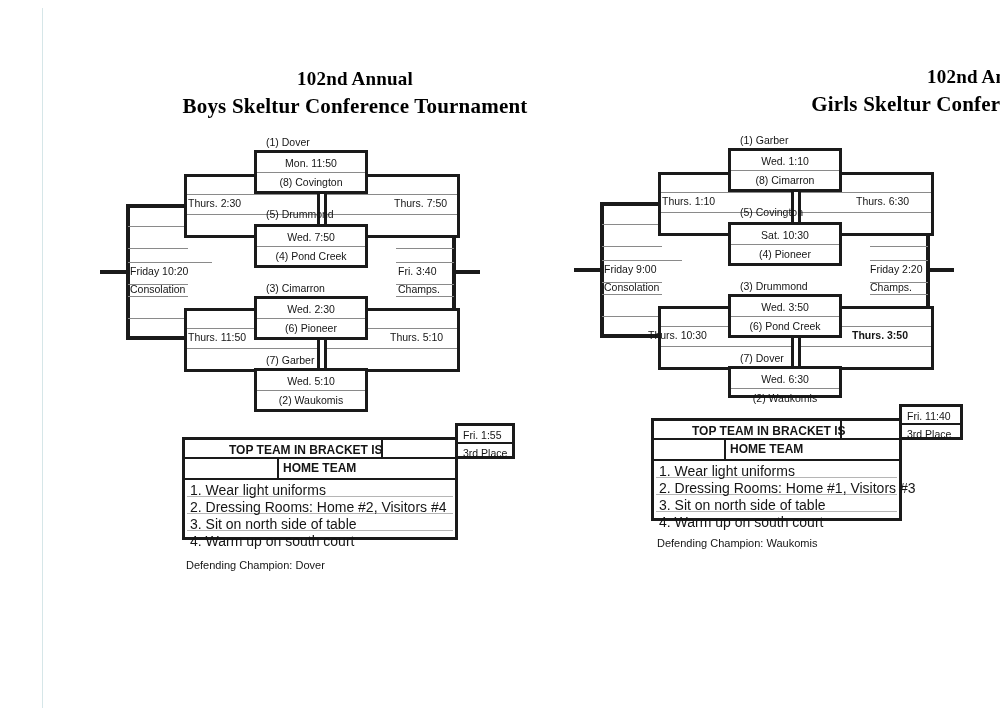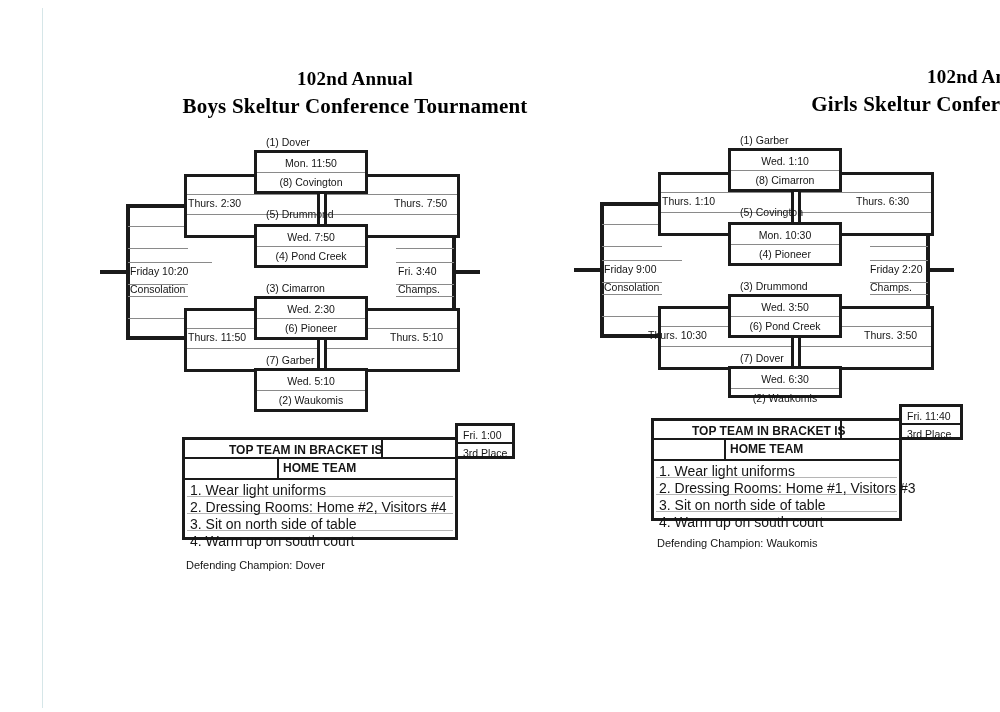--- a/index.html
+++ b/index.html
@@ -194,53 +194,53 @@
     <div class="lbl" style="left:256px;top:61px;">Thurs. 6:30</div>
 
     <div class="box" style="left:58px;top:172px;width:136px;height:64px;"></div>
     <div class="th" style="left:61px;top:192px;width:130px;"></div>
     <div class="th" style="left:61px;top:212px;width:130px;"></div>
     <div class="lbl" style="left:48px;top:195px;">Thurs. 10:30</div>
 
     <div class="box" style="left:198px;top:172px;width:136px;height:64px;"></div>
     <div class="th" style="left:201px;top:192px;width:130px;"></div>
     <div class="th" style="left:201px;top:212px;width:130px;"></div>
-    <div class="lbl" style="left:264px;top:195px;">Thurs.  3:50</div>
+    <div class="lbl" style="left:252px;top:195px;font-weight:bold;">Thurs.  3:50</div>
 
     <div class="lbl" style="left:140px;top:0px;">(1) Garber</div>
     <div class="box" style="left:128px;top:14px;width:114px;height:44px;">
       <div class="cell c" style="left:0;top:0;width:108px;height:20px;">Wed.  1:10</div>
       <div class="th" style="left:0px;top:19px;width:108px;"></div>
       <div class="cell c" style="left:0;top:20px;width:108px;height:18px;">(8)  Cimarron</div>
     </div>
 
     <div class="lbl" style="left:140px;top:72px;">(5)  Covington</div>
     <div class="box" style="left:128px;top:88px;width:114px;height:44px;">
-      <div class="cell c" style="left:0;top:0;width:108px;height:20px;">Mon. 10:30</div>
+      <div class="cell c" style="left:0;top:0;width:108px;height:20px;">Sat. 10:30</div>
       <div class="th" style="left:0px;top:19px;width:108px;"></div>
       <div class="cell c" style="left:0;top:20px;width:108px;height:18px;">(4)  Pioneer</div>
     </div>
 
     <div class="lbl" style="left:140px;top:146px;">(3) Drummond</div>
     <div class="box" style="left:128px;top:160px;width:114px;height:44px;">
       <div class="cell c" style="left:0;top:0;width:108px;height:20px;">Wed. 3:50</div>
       <div class="th" style="left:0px;top:19px;width:108px;"></div>
       <div class="cell c" style="left:0;top:20px;width:108px;height:18px;">(6) Pond Creek</div>
     </div>
 
     <div class="lbl" style="left:140px;top:218px;">(7)  Dover</div>
     <div class="box" style="left:128px;top:232px;width:114px;height:32px;">
       <div class="cell c" style="left:0;top:0;width:108px;height:20px;">Wed. 6:30</div>
       <div class="th" style="left:0px;top:19px;width:108px;"></div>
       <div class="cell c" style="left:0;top:20px;width:108px;height:18px;">(2)  Waukomis</div>
     </div>
   </div>
 
   <div class="thirdbox" style="left:455px;top:423px;width:60px;height:36px;">
-    <div class="third-t" style="top:3px;">Fri. 1:00</div>
+    <div class="third-t" style="top:3px;">Fri. 1:55</div>
     <div class="mid" style="top:16px;"></div>
     <div class="third-t" style="top:21px;">3rd Place</div>
   </div>
 
   <div class="infobox" id="boys-info" style="left:182px;top:437px;width:276px;height:103px;">
     <div class="divh" style="top:17px;"></div>
     <div class="divv" style="left:196px;top:0px;height:17px;"></div>
     <div class="divh" style="top:38px;"></div>
     <div class="divv" style="left:92px;top:17px;height:21px;"></div>
     <div class="hair" style="top:56px;"></div>

